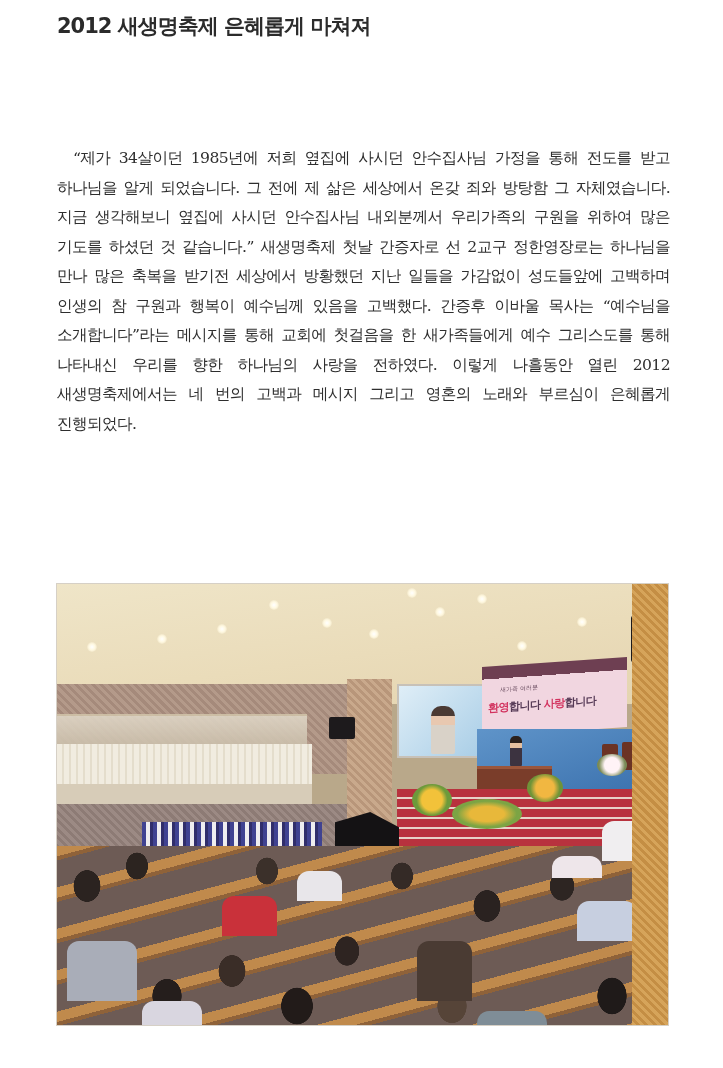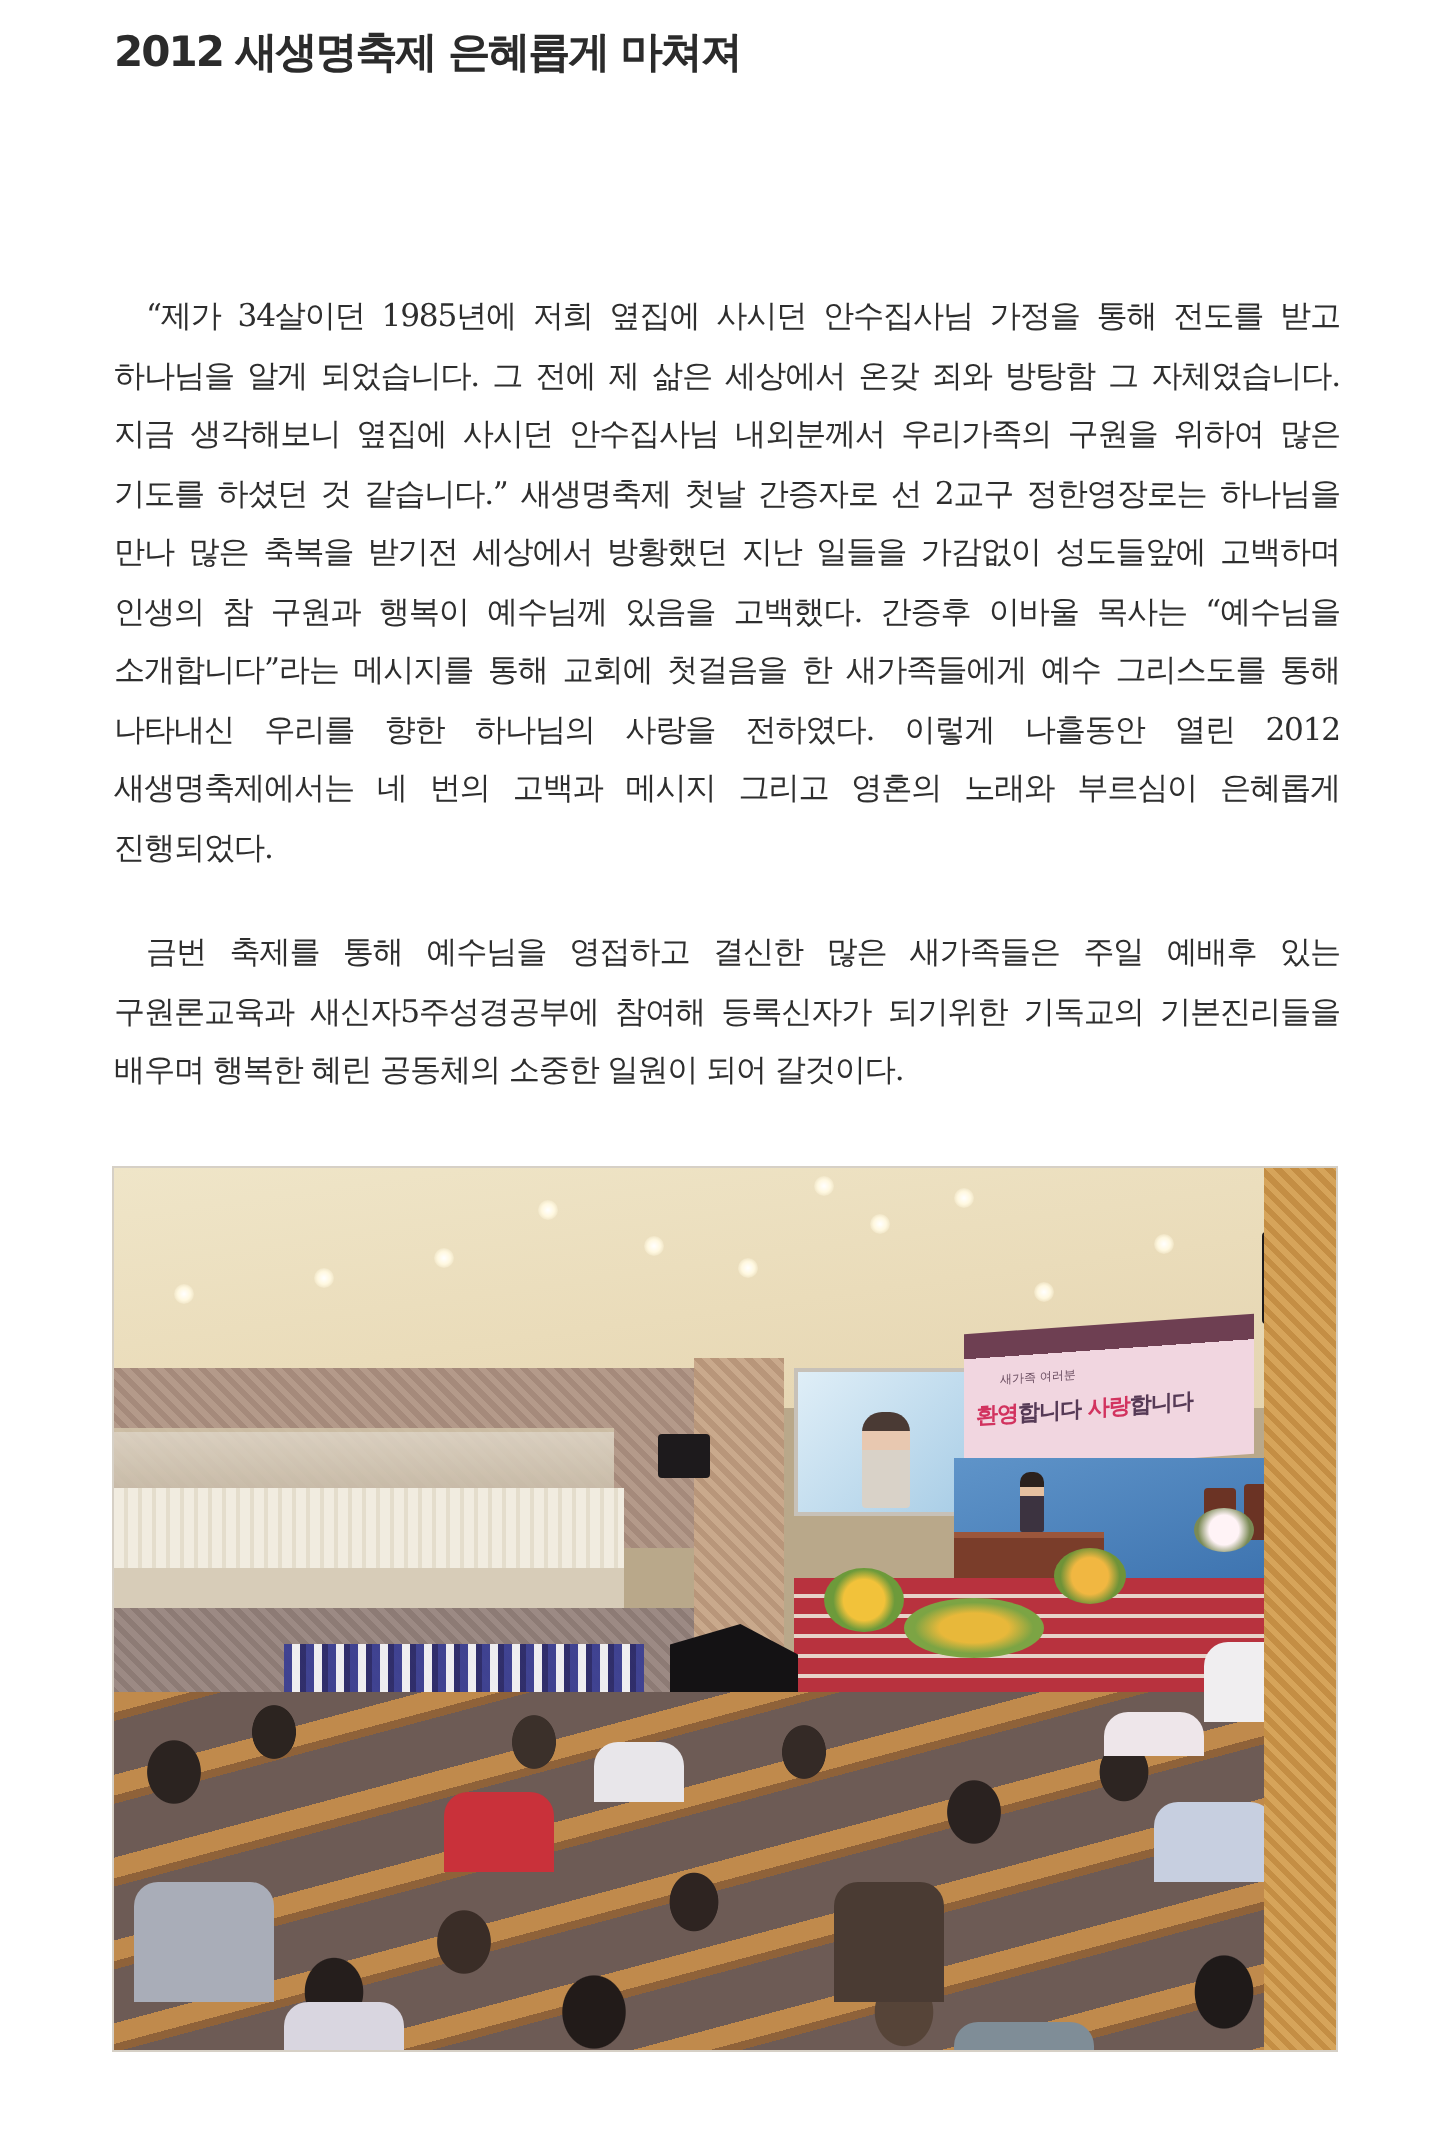--- a/index.html
+++ b/index.html
@@ -121,21 +121,20 @@
     .jacket { position: absolute; border-radius: 12px 12px 0 0; }
   </style>
 </head>
 <body>
 
 <div class="page">
 
   <div class="kicker">2012 새생명축제 은혜롭게 마쳐져</div>
 
   <p class="body-text p1">“제가 34살이던 1985년에 저희 옆집에 사시던 안수집사님 가정을 통해 전도를 받고 하나님을 알게 되었습니다. 그 전에 제 삶은 세상에서 온갖 죄와 방탕함 그 자체였습니다. 지금 생각해보니 옆집에 사시던 안수집사님 내외분께서 우리가족의 구원을 위하여 많은 기도를 하셨던 것 같습니다.” 새생명축제 첫날 간증자로 선 2교구 정한영장로는 하나님을 만나 많은 축복을 받기전 세상에서 방황했던 지난 일들을 가감없이 성도들앞에 고백하며 인생의 참 구원과 행복이 예수님께 있음을 고백했다. 간증후 이바울 목사는 “예수님을 소개합니다”라는 메시지를 통해 교회에 첫걸음을 한 새가족들에게 예수 그리스도를 통해 나타내신 우리를 향한 하나님의 사랑을 전하였다. 이렇게 나흘동안 열린 2012 새생명축제에서는 네 번의 고백과 메시지 그리고 영혼의 노래와 부르심이 은혜롭게 진행되었다.</p>
-  <p class="body-text p2">금번 축제를 통해 예수님을 영접하고 결신한 많은 새가족들은 주일 예배후 있는 구원론교육과 새신자5주성경공부에 참여해 등록신자가 되기위한 기독교의 기본진리들을 배우며 행복한 혜린 공동체의 소중한 일원이 되어 갈것이다.</p>
 
   <div class="photo">
     <div class="ceiling"></div>
     <div class="ceiling-light" style="left:100px;top:50px"></div>
     <div class="ceiling-light" style="left:160px;top:40px"></div>
     <div class="ceiling-light" style="left:212px;top:16px"></div>
     <div class="ceiling-light" style="left:265px;top:34px"></div>
     <div class="ceiling-light" style="left:312px;top:45px"></div>
     <div class="ceiling-light" style="left:350px;top:4px"></div>
     <div class="ceiling-light" style="left:378px;top:23px"></div>

